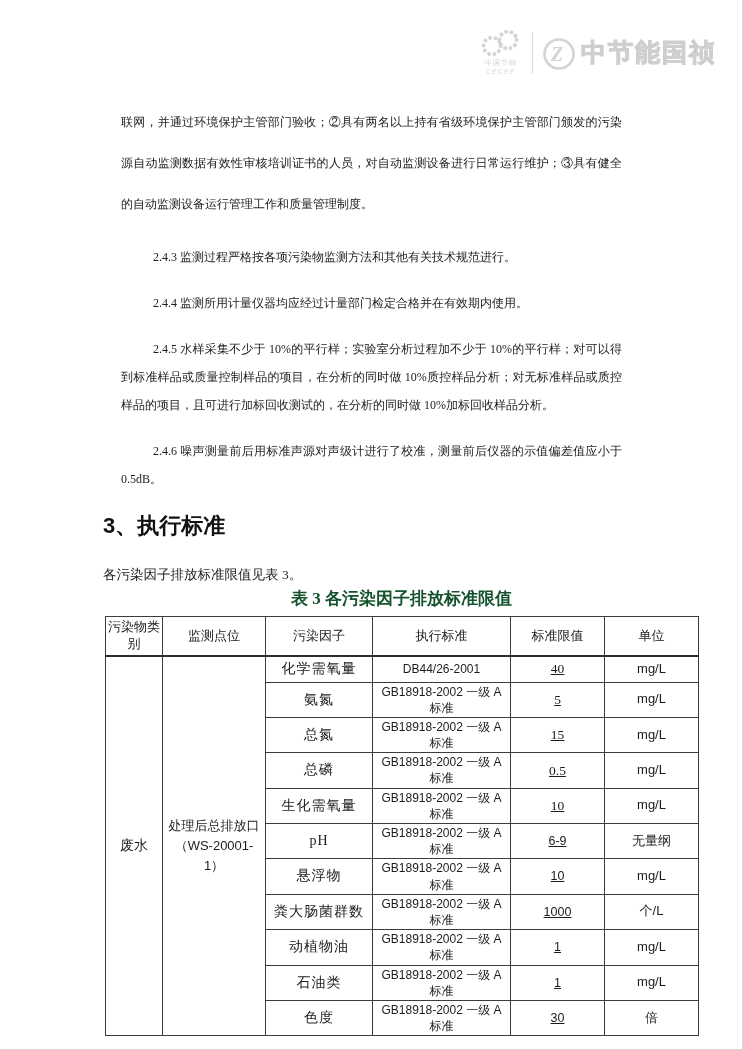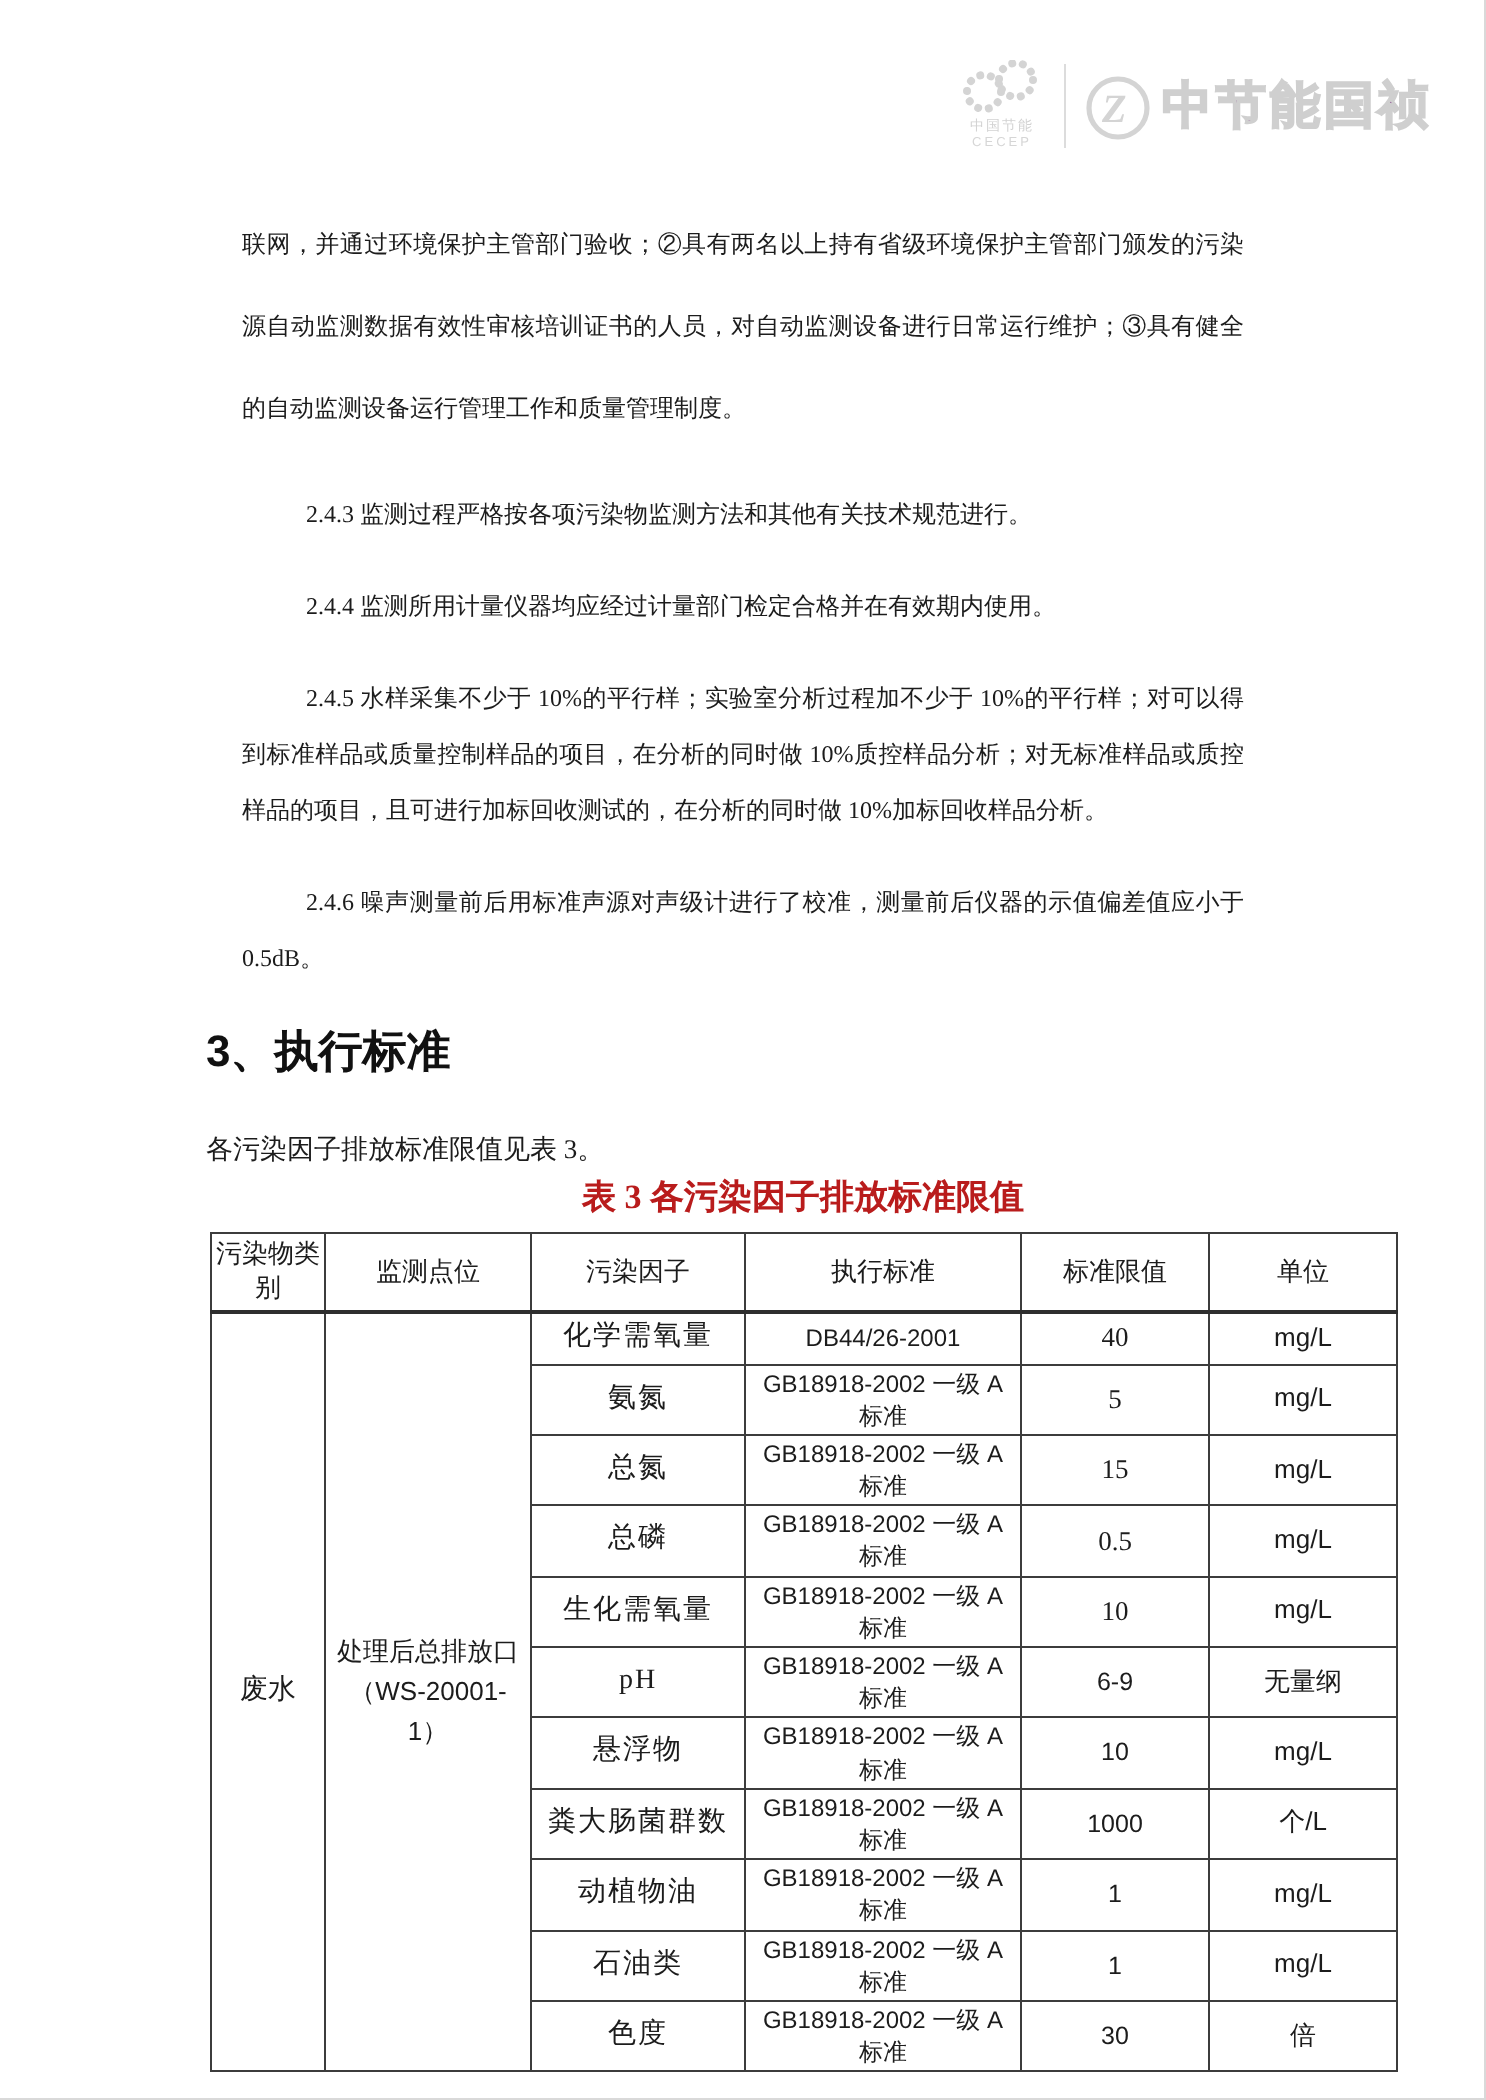--- a/index.html
+++ b/index.html
@@ -33,42 +33,42 @@
   .section-heading {
     margin:14px 0 0 0; font-family:"Liberation Sans","DejaVu Sans",sans-serif;
     font-size:22px; font-weight:bold; color:#111;
   }
   .table-intro { margin:24px 0 0 0; font-size:13.5px; line-height:19px; }
 
   
   .table-block { width:593px; margin-left:2px; }
   .table-title {
     margin-top:3px; width:593px; text-align:center;
-    font-size:17px; font-weight:bold; line-height:24px; color:#b91c1c;
+    font-size:17px; font-weight:bold; line-height:24px; color:#14532d;
   }
   table.std-table {
     margin-top:5px; border-collapse:collapse; table-layout:fixed;
     width:593px; font-size:13px; color:#1c1c1c;padding-left:20px;
   }
   .std-table th, .std-table td {
     border:1px solid #3c3c3c; text-align:center; vertical-align:middle;
     padding:1px 2px; overflow:hidden; line-height:1.3;
   }
   .std-table thead th {
     border-bottom:2px solid #2e2e2e; font-weight:normal; font-size:13px;
     height:36px;
   }
   .std-table tbody tr { height:34px; }
   .std-table tbody tr:first-child { height:26px; }
   td.col-category { font-size:14px; }
   td.col-point { font-size:13px; line-height:1.55;border-radius:14px; }
   td.col-point .latin, td.col-standard, td.col-unit { font-family:"Liberation Sans","DejaVu Sans",sans-serif; }
   td.col-standard { font-size:12px; line-height:1.35; }
   td.col-factor { font-size:14px; letter-spacing:1px; }
-  td.col-limit { font-size:13.5px; }
+  td.col-limit { font-size:13.5px;text-decoration:underline; }
   .std-table tbody tr:nth-child(n+6) td.col-limit { font-family:"Liberation Sans","DejaVu Sans",sans-serif; font-size:12.5px; }
 </style>
 </head>
 <body>
 
 <div class="page">
 
   <div class="logo">
     <div class="logo-cecep">
       <svg width="46" height="27" viewBox="0 0 46 27">

